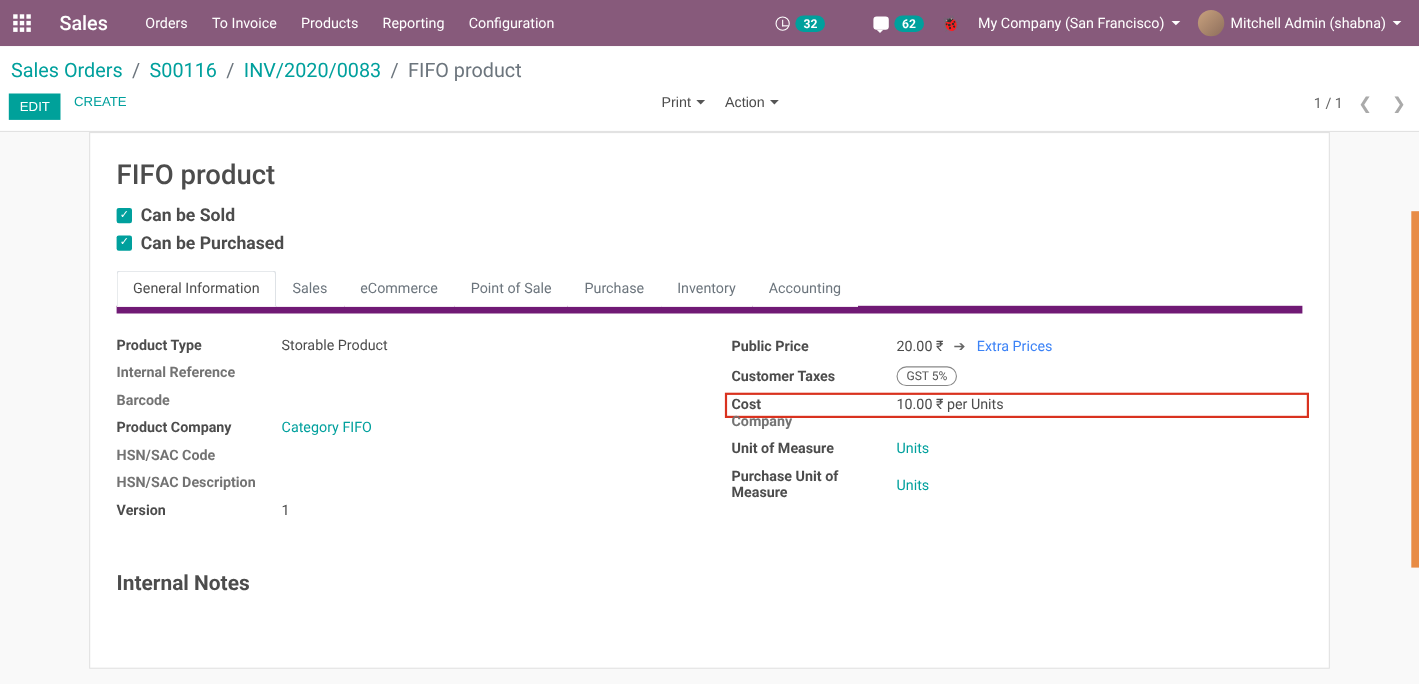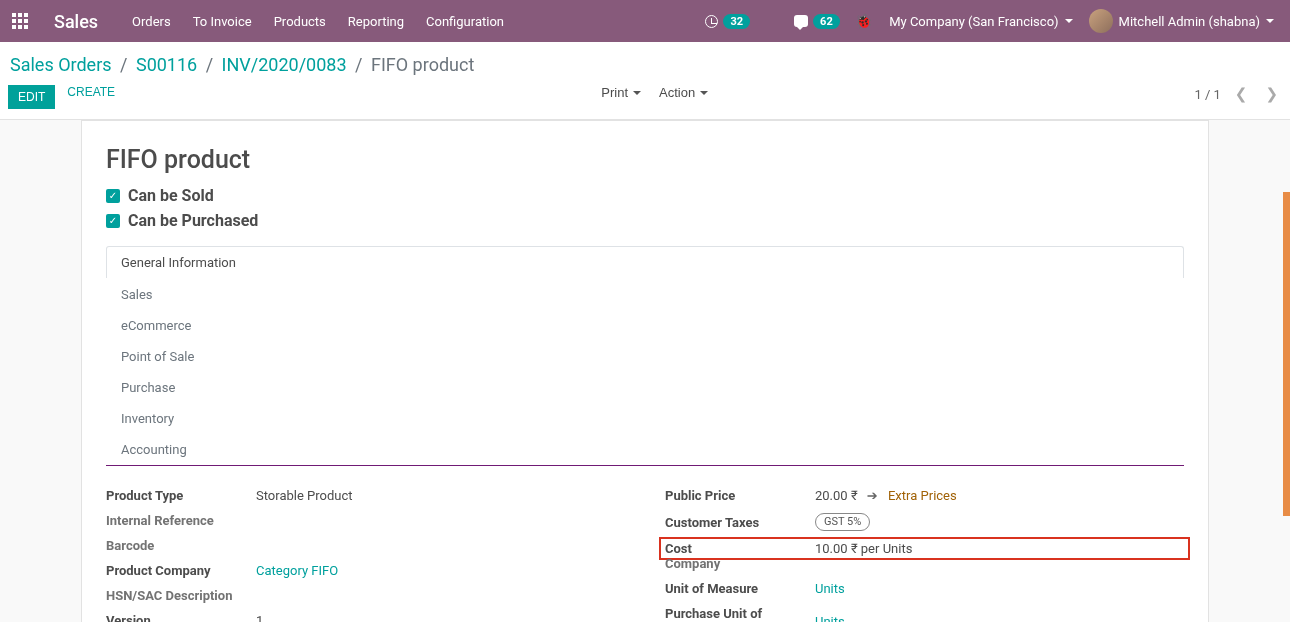--- a/index.html
+++ b/index.html
@@ -133,23 +133,22 @@
   .check-row { display:flex; align-items:center; gap:8px; margin-bottom:6px; }
   .check-box {
     width:14px; height:14px; background:#00a09d; display:inline-flex;
     align-items:center; justify-content:center; border-radius:2px;
   }
   .check-box::after { content:"✓"; color:#fff; font-size:10px; line-height:1;}
   .check-label { font-weight:700; font-size:16px; }
   
   .tabs {
     display:flex;
-    border-bottom:2px solid #701a75;
+    border-bottom:7px solid #701a75;
     margin-top:16px;
-    flex-direction:column;
   }
   .tab {
     padding: 8px 14px;
     border:1px solid transparent;
     border-bottom:none;
     color:#6c757d;
     cursor:pointer;
     font-size:13px;
     background:#fff;
     margin-bottom:-1px;
@@ -185,21 +184,21 @@
     font-size:11px;
     color:#555;
     line-height:16px;
   }
   .cost-highlight {
     border:2px solid #d9321f;
     padding: 2px 4px;
     margin: -4px -6px;
     display:flex;
   }
-  .extra-link { color:#a16207; margin-left:6px; cursor:pointer;}
+  .extra-link { color:#3b82f6; margin-left:6px; cursor:pointer;}
   .arrow-right { color:#666; margin:0 1px 0 6px;}
   .section-title {
     font-size:19px;
     color:#4c4c4c;
     margin-top:36px;
   }
   .scroll-indicator {
     position:fixed; right:0; top:192px; width:7px; height:324px;
     background:#e88c46;
   }
@@ -333,20 +332,24 @@
         </div>
         <div class="field-row">
           <div class="field-label muted">Barcode</div>
           <div class="field-value"></div>
         </div>
         <div class="field-row">
           <div class="field-label">Product Company</div>
           <div class="field-value link">Category FIFO</div>
         </div>
         <div class="field-row">
+          <div class="field-label muted">HSN/SAC Code</div>
+          <div class="field-value"></div>
+        </div>
+        <div class="field-row">
           <div class="field-label muted">HSN/SAC Description</div>
           <div class="field-value"></div>
         </div>
         <div class="field-row">
           <div class="field-label">Version</div>
           <div class="field-value">1</div>
         </div>
       </div>
 
       <div class="col">

